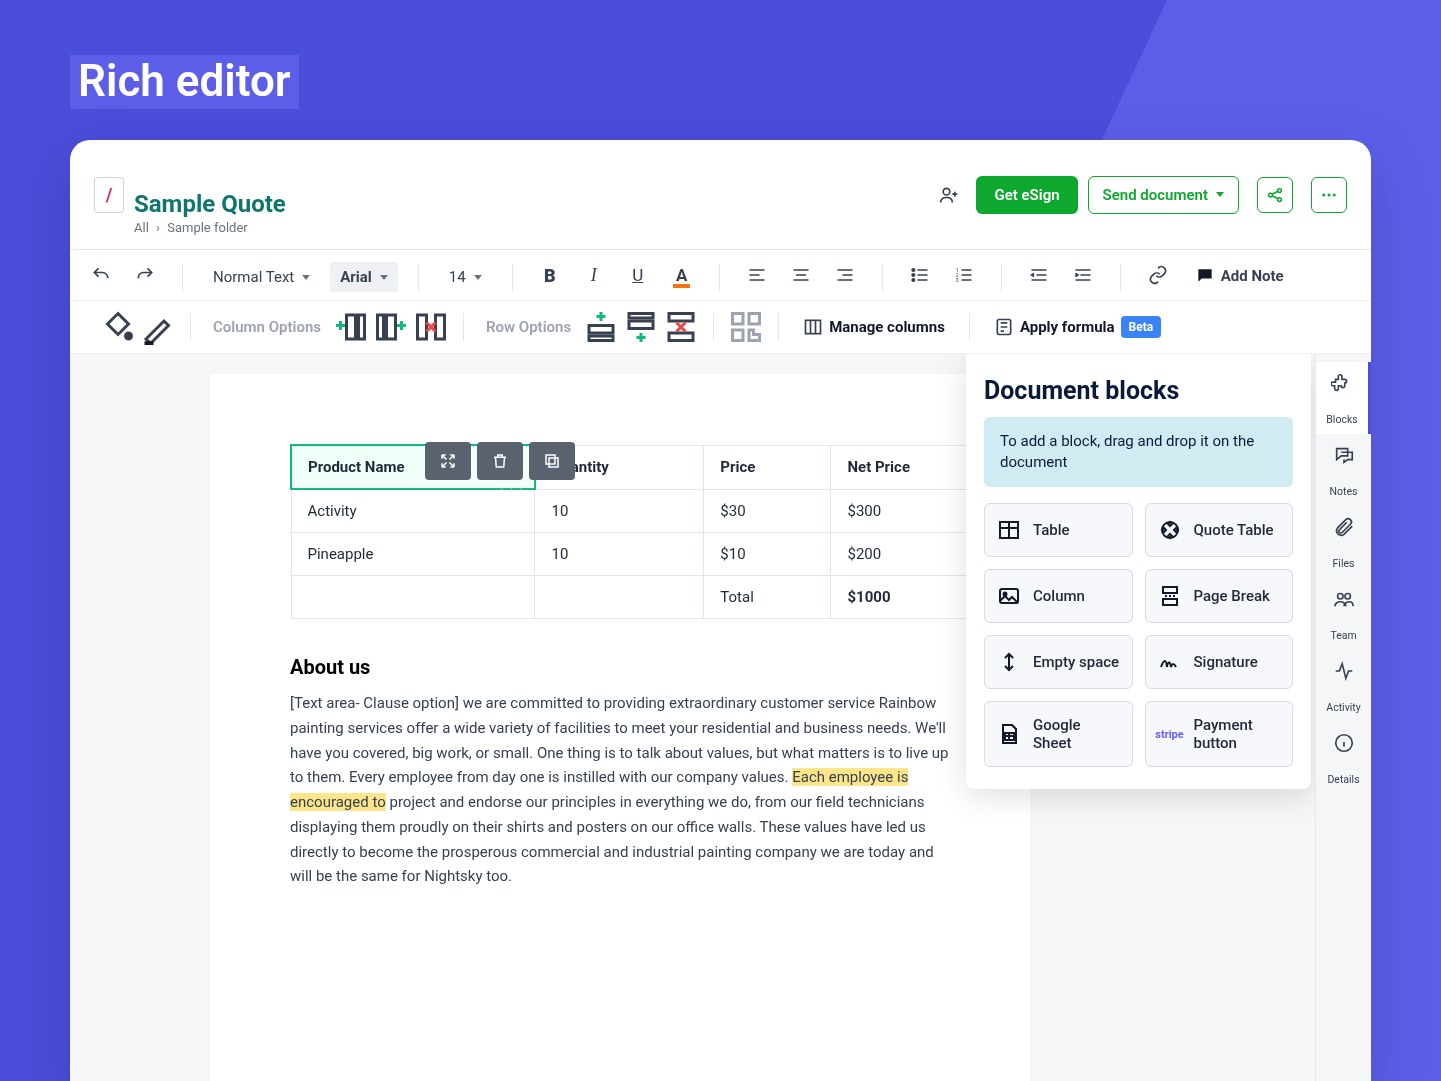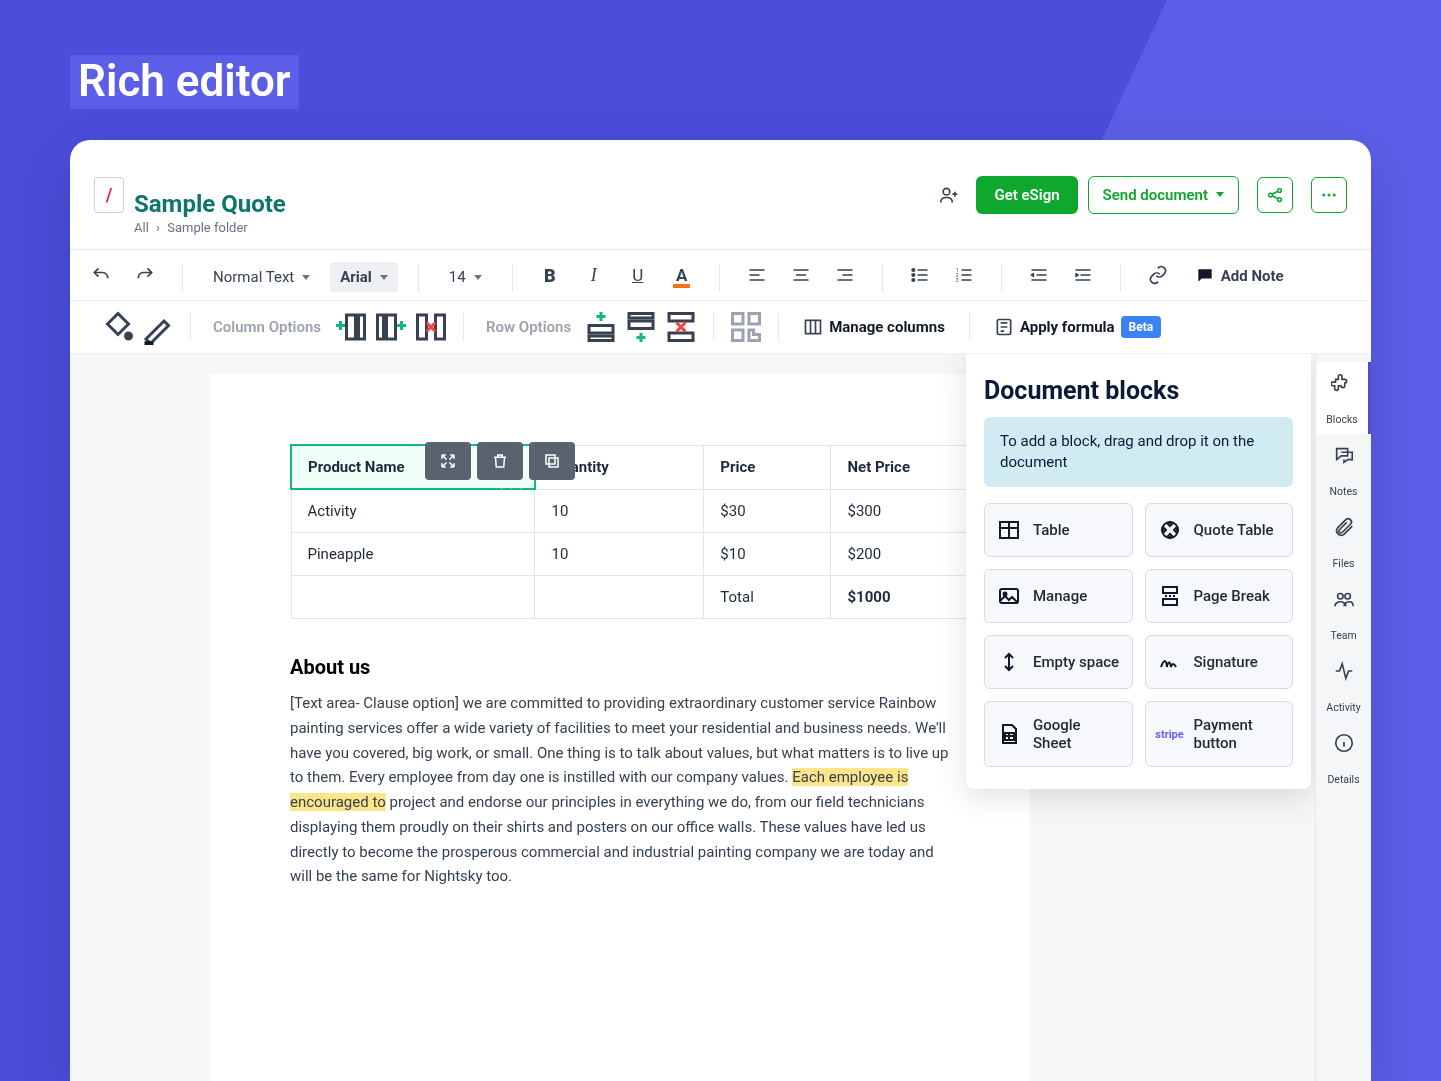--- a/index.html
+++ b/index.html
@@ -410,21 +410,21 @@
             <span>Quote Table</span>
           </div>
         <div class="block-card">
             <span class="bi">
               <svg viewBox="0 0 24 24" fill="none" stroke="#111827" stroke-width="2">
                 <rect x="3" y="5" width="18" height="14" rx="2"></rect>
                 <circle cx="8" cy="10" r="1.5" fill="#111827"></circle>
                 <path d="M3 17l5-5 4 4 3-3 6 6"></path>
               </svg>
             </span>
-            <span>Manage</span>
+            <span>Column</span>
           </div>
         <div class="block-card">
             <span class="bi">
               <svg viewBox="0 0 24 24" fill="none" stroke="#111827" stroke-width="2">
                 <path d="M5 3h14v6H5zM5 15h14v6H5z"></path>
                 <path d="M7 12h2M11 12h2M15 12h2"></path>
               </svg>
             </span>
             <span>Page Break</span>
           </div>

